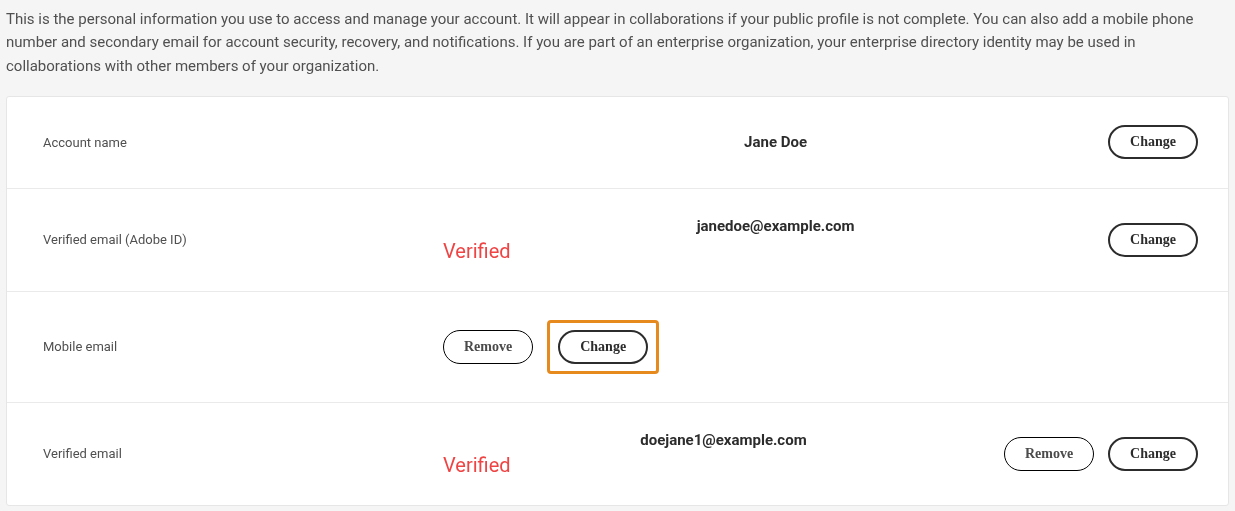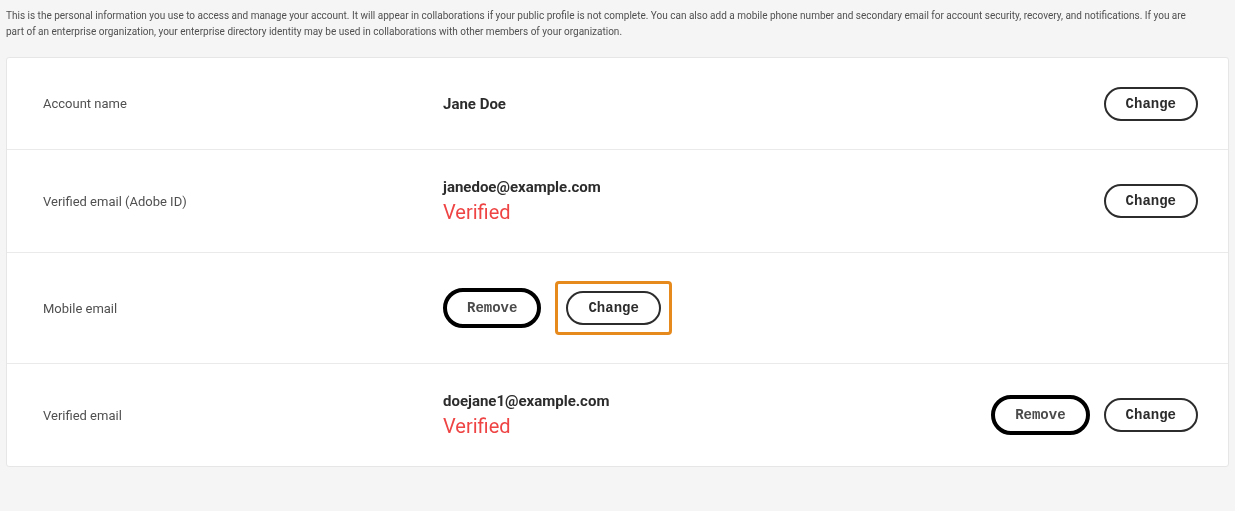--- a/index.html
+++ b/index.html
@@ -18,21 +18,21 @@
     .header {
       padding: 8px 0 18px 0;
     }
     .section-title {
       font-size: 18px;
       font-weight: 700;
       color: #2c2c2c;
       margin-bottom: 6px;
     }
     .section-description {
-      font-size: 10px;
+      font-size: 15px;
       line-height: 1.55;
       color: #505050;
       max-width: 1200px;
     }
     .panel {
       background: #ffffff;
       border: 1px solid #e6e6e6;
       border-radius: 3px;
     }
     .row {
@@ -53,49 +53,50 @@
     .row-value {
       flex: 1;
       display: flex;
       flex-direction: column;
       gap: 4px;
     }
     .value-main {
       font-size: 15px;
       font-weight: 700;
       color: #2c2c2c;
+      text-align: center;
     }
     .value-sub {
       font-size: 20px;
       color: #ef4444;
       font-weight: 400;
     }
     .row-actions {
       display: flex;
       align-items: center;
       gap: 14px;
     }
     .btn {
-      font-family: Liberation Mono, monospace;
+      font-family: Liberation Serif, serif;
       font-size: 14px;
       font-weight: 700;
       background: #ffffff;
       color: #2c2c2c;
       border-radius: 999px;
       padding: 8px 20px;
       cursor: pointer;
       line-height: 1;
       min-width: 70px;
       text-align: right;
     }
     .btn-primary {
       border: 2px solid #2c2c2c;
     }
     .btn-secondary {
-      border: 4px solid #000000;
+      border: 1px solid #000000;
       font-weight: 600;
       color: #4b4b4b;
       padding: 9px 20px;
     }
     .highlight-box {
       border: 3px solid #e68a1d;
       border-radius: 4px;
       padding: 7px 8px;
       margin-right: -3px;
     }

